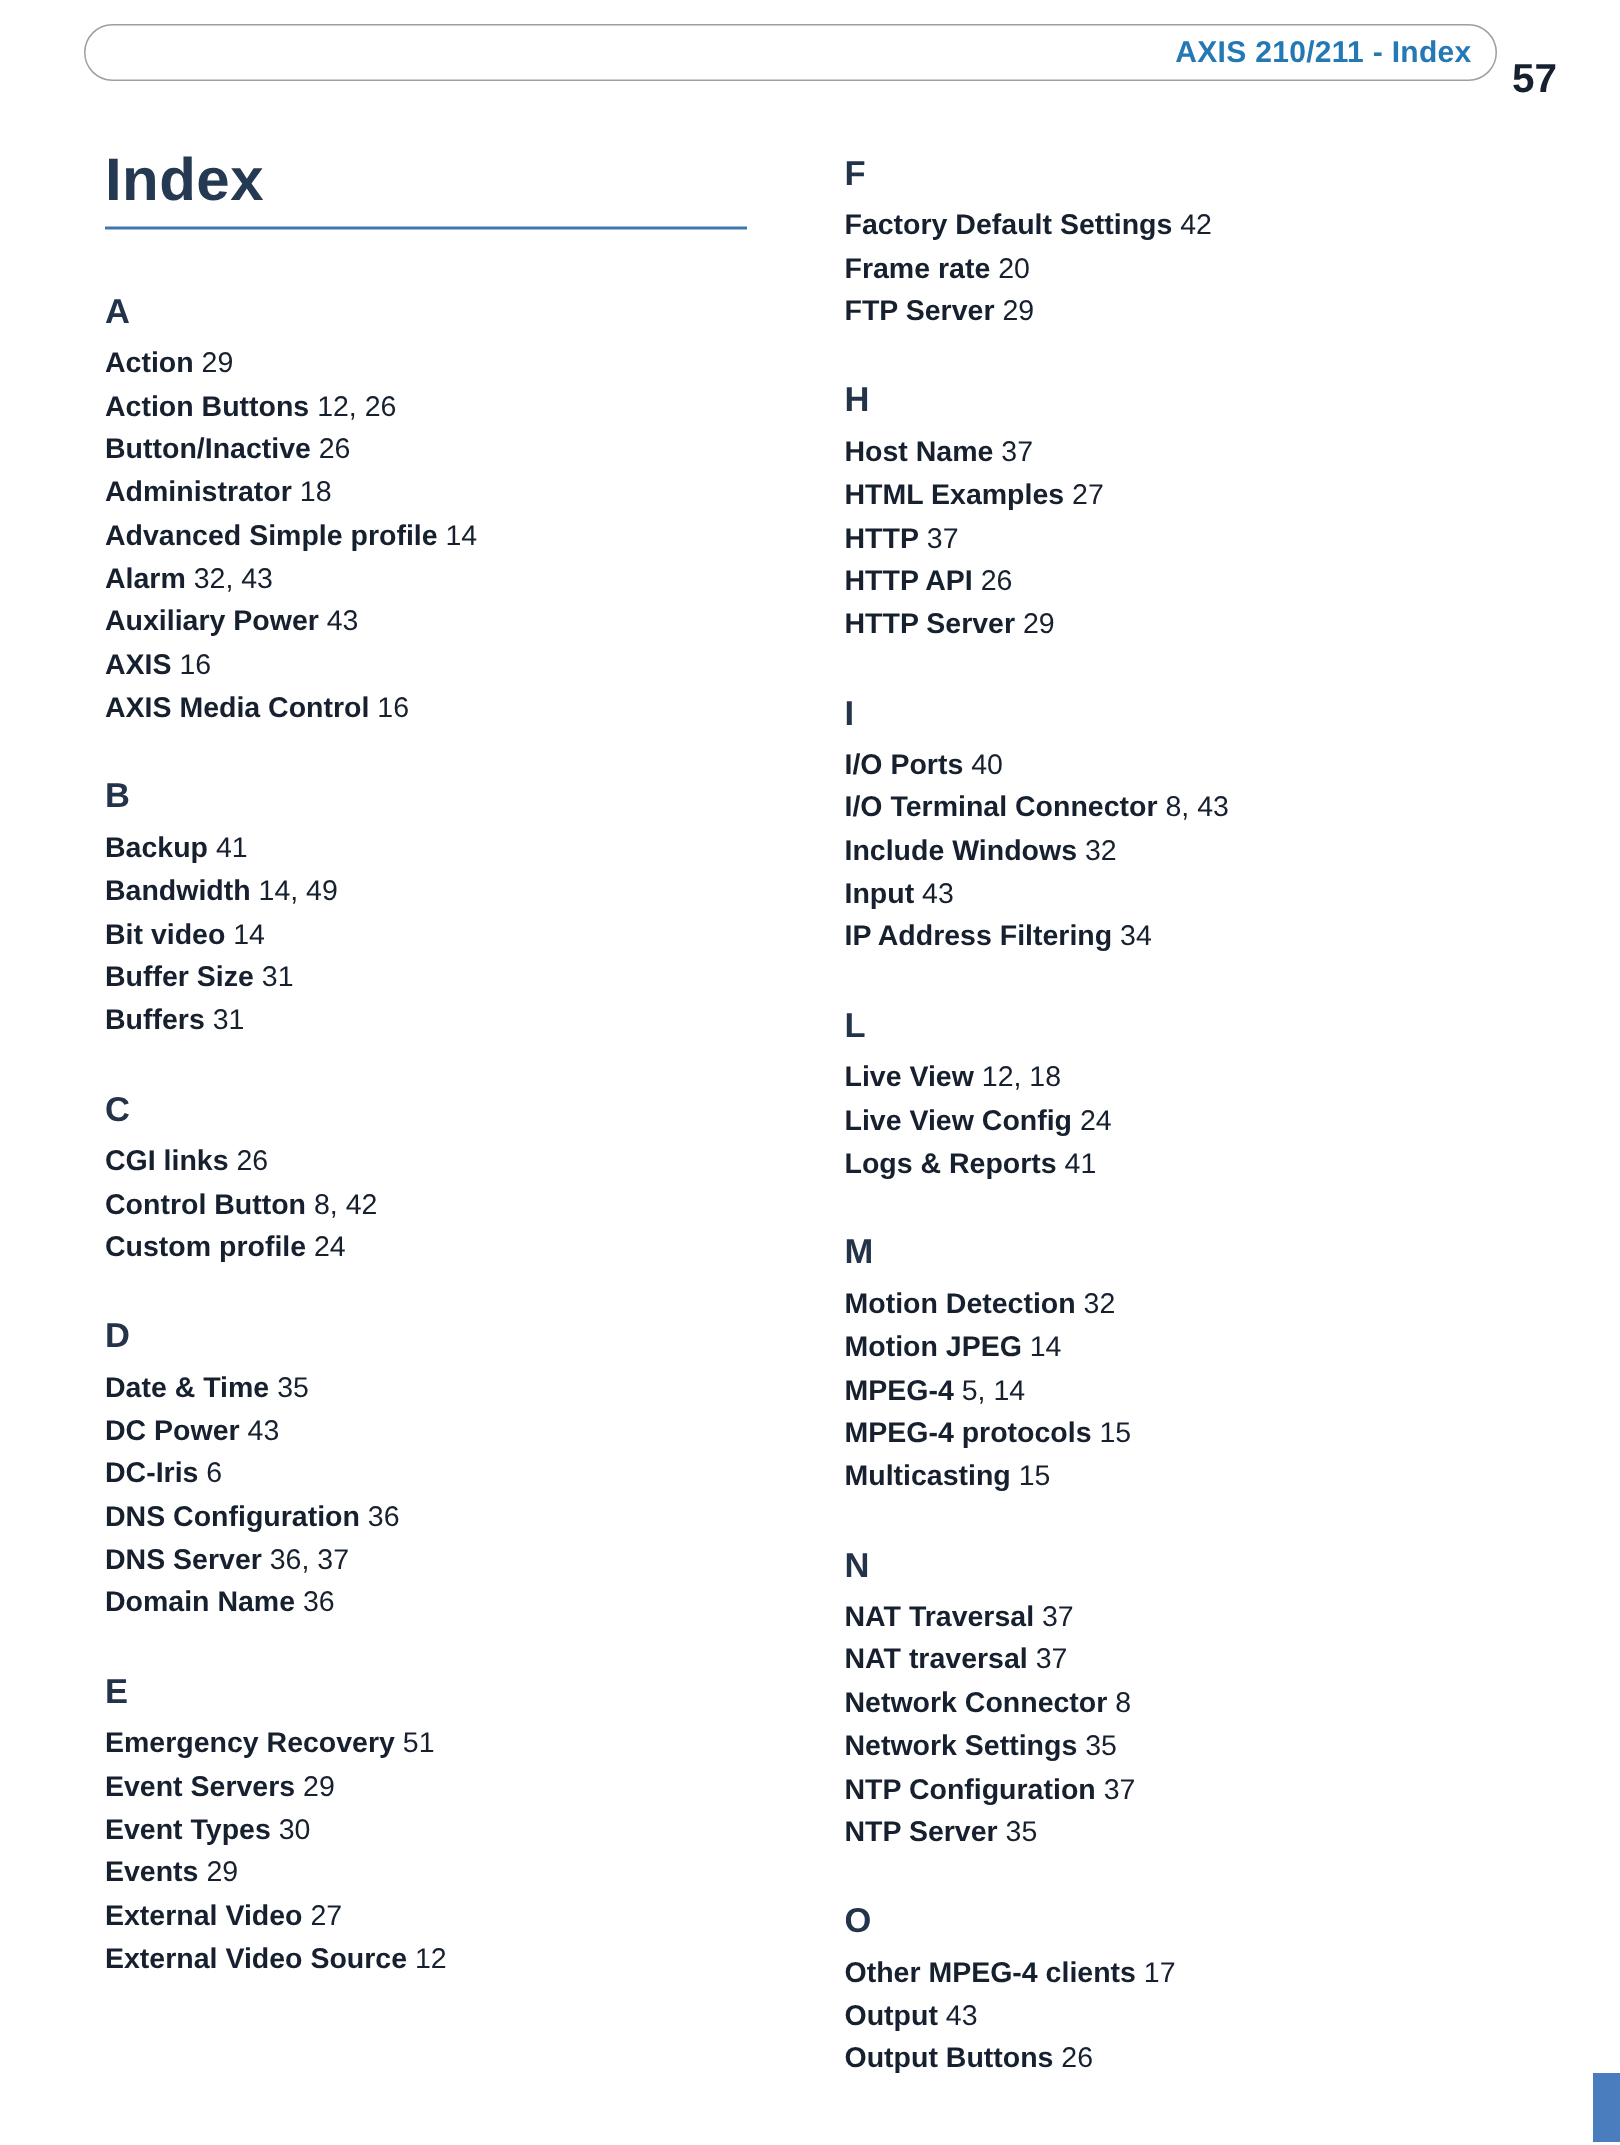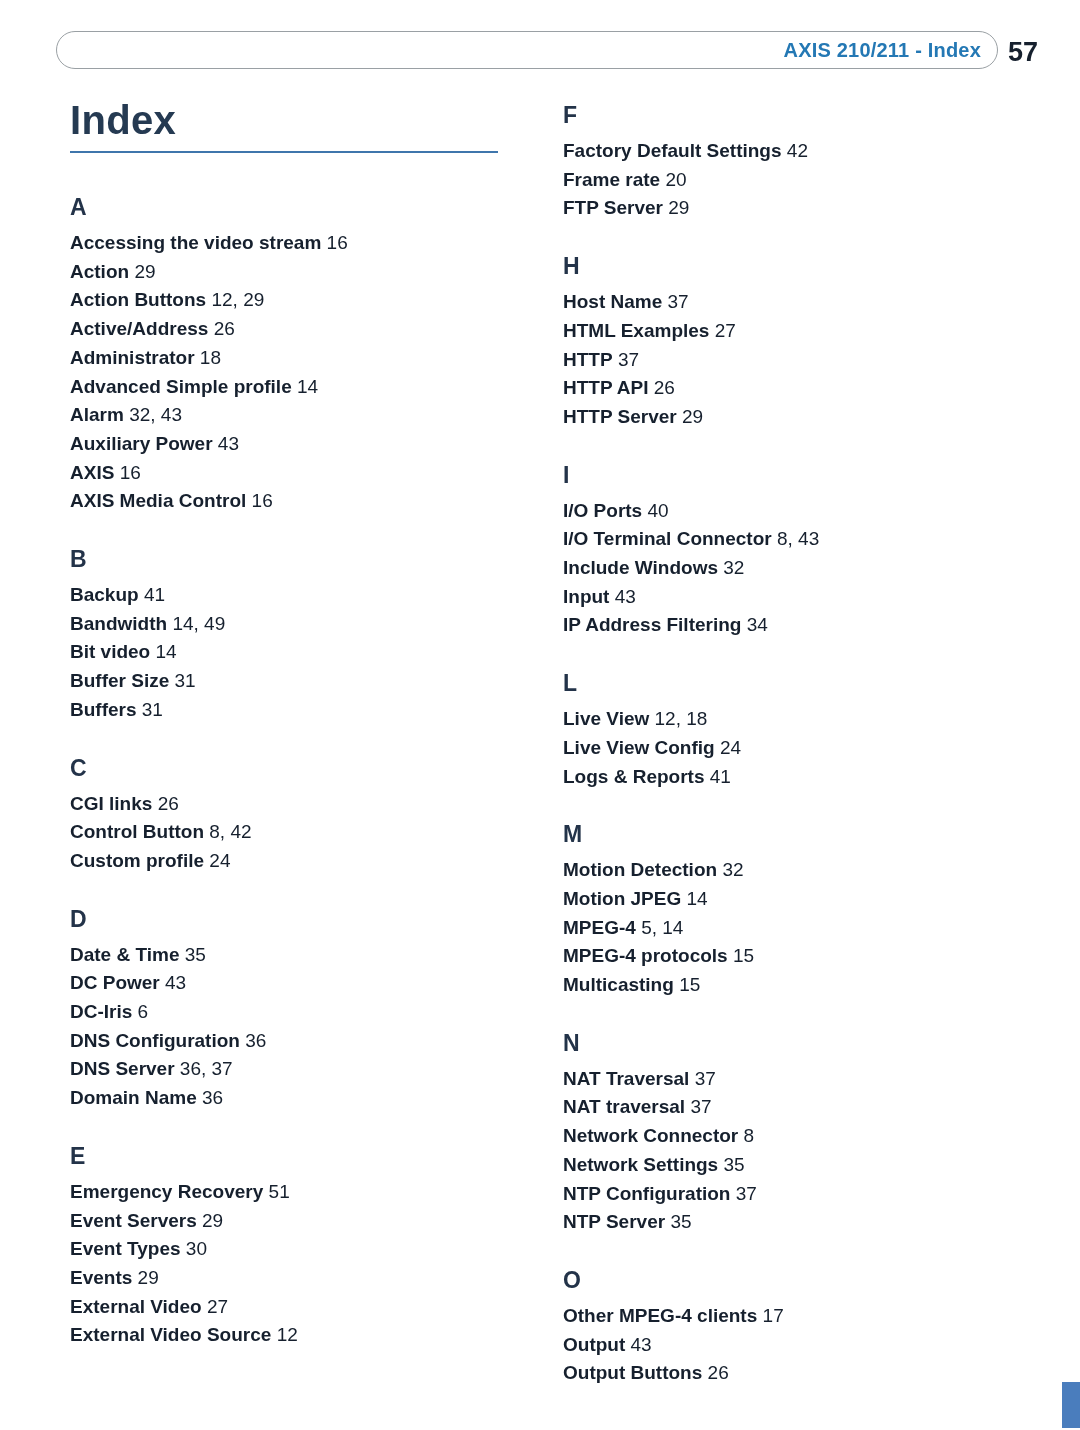--- a/index.html
+++ b/index.html
@@ -23,21 +23,21 @@
   }
   .page-header {
     position: absolute;
     left: 0; top: 0;
     width: 1080px;
     height: 80px;
   }
   .header-pill {
     position: absolute;
     left: 56px;
-    top: 31px;
+    top: 16px;
     width: 942px;
     height: 38px;
     border: 1.5px solid var(--pill-border);
     border-radius: 19px;
     display: flex;
     align-items: center;
     justify-content: flex-end;
     padding-right: 16px;
     background: #ffffff;
   }
@@ -114,24 +114,23 @@
   <span class="page-number">57</span>
 </header>
 
 <h1 class="index-title">Index</h1>
 
 <div class="title-rule"></div>
 
 <div class="col col-left" id="col-left">
     <section class="index-section">
       <div class="section-letter">A</div>
-      <div class="index-entry"><span class="entry-term">Accessing the video stream</span> <span class="entry-pages">16</span></div>
       <div class="index-entry"><span class="entry-term">Action</span> <span class="entry-pages">29</span></div>
-      <div class="index-entry"><span class="entry-term">Action Buttons</span> <span class="entry-pages">12, 29</span></div>
-      <div class="index-entry"><span class="entry-term">Active/Address</span> <span class="entry-pages">26</span></div>
+      <div class="index-entry"><span class="entry-term">Action Buttons</span> <span class="entry-pages">12, 26</span></div>
+      <div class="index-entry"><span class="entry-term">Button/Inactive</span> <span class="entry-pages">26</span></div>
       <div class="index-entry"><span class="entry-term">Administrator</span> <span class="entry-pages">18</span></div>
       <div class="index-entry"><span class="entry-term">Advanced Simple profile</span> <span class="entry-pages">14</span></div>
       <div class="index-entry"><span class="entry-term">Alarm</span> <span class="entry-pages">32, 43</span></div>
       <div class="index-entry"><span class="entry-term">Auxiliary Power</span> <span class="entry-pages">43</span></div>
       <div class="index-entry"><span class="entry-term">AXIS</span> <span class="entry-pages">16</span></div>
       <div class="index-entry"><span class="entry-term">AXIS Media Control</span> <span class="entry-pages">16</span></div>
     </section>
     <section class="index-section">
       <div class="section-letter">B</div>
       <div class="index-entry"><span class="entry-term">Backup</span> <span class="entry-pages">41</span></div>

